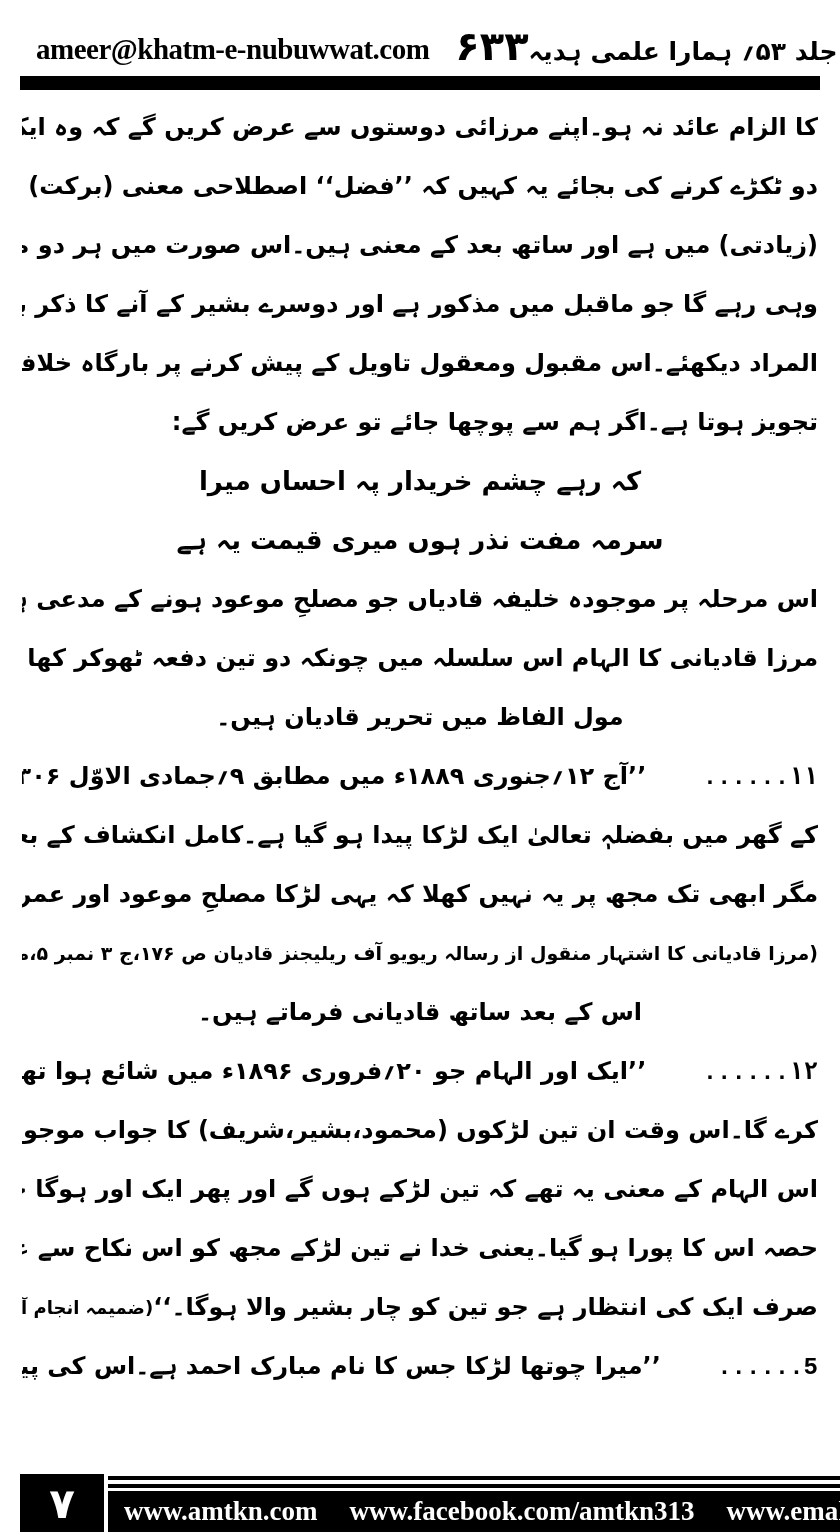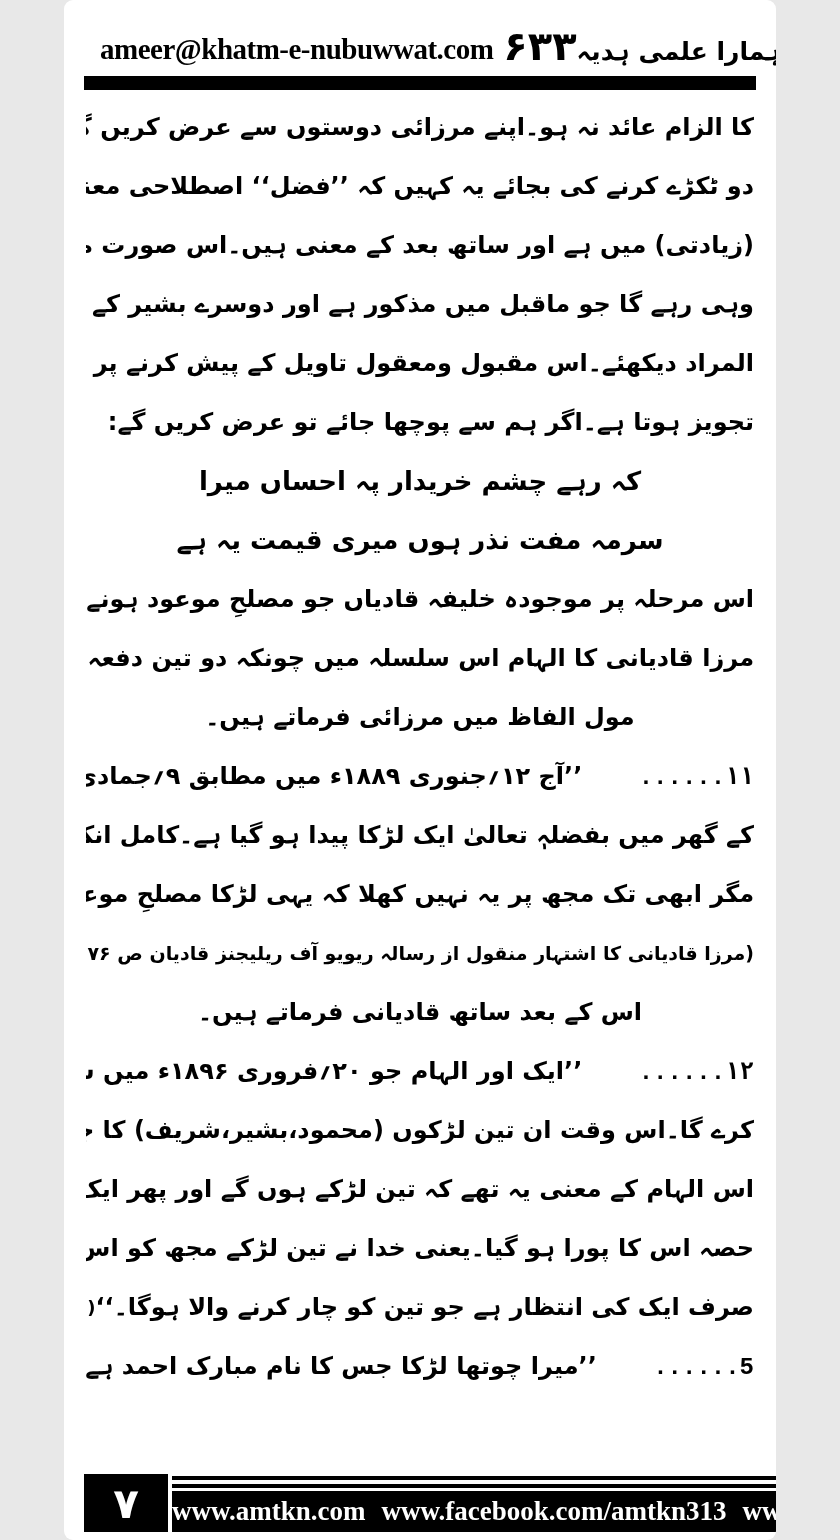--- a/index.html
+++ b/index.html
@@ -1,39 +1,38 @@
 <!DOCTYPE html>
 <html lang="ur"><head>
 <meta charset="utf-8">
 <style>
   html,body { margin:0; padding:0; background:#e8e8e8; }
   .page {
     position:relative;
-    width:712px; height:1540px;
+    width:840px; height:1540px;
     margin:0 auto;
     background:#ffffff;
     color:#000;
     font-family:"DejaVu Sans", sans-serif;
     overflow:hidden;
-    border-radius:9px;
   }
   
   .header {
     display:flex; align-items:flex-end;
     padding:14px 22px 0 36px;
     height:52px;
   }
   .email {
     font-family:"Liberation Serif", serif;
     font-weight:bold; font-size:29px; letter-spacing:-0.5px;
     white-space:nowrap;
   }
   .pagenum {
     font-weight:bold; font-size:40px; line-height:40px;
-    margin-left:10px;
+    margin-left:26px;
   }
   .title-ur {
     margin-left:auto;
     direction:rtl;
     font-weight:bold; font-size:25px;
     white-space:nowrap;
   }
   .rule {
     height:14px; background:#000;
     margin:10px 20px 0 20px;
@@ -90,20 +89,21 @@
     flex:1 1 auto;
     background:#000;
     display:flex; align-items:center; justify-content:center;
     gap:16px;
   }
   .barblack span {
     color:#fff;
     font-family:"Liberation Serif", serif;
     font-weight:bold; font-size:27px;
     white-space:nowrap;
+    padding-left:16px;
   }
 </style>
 </head>
 <body>
 
 <div class="page">
 
   <div class="header">
     <span class="email">ameer@khatm-e-nubuwwat.com</span>
     <span class="pagenum">۶۳۳</span>
@@ -116,38 +116,38 @@
     <div class="ln">کا الزام عائد نہ ہو۔اپنے مرزائی دوستوں سے عرض کریں گے کہ وہ ایک مسلسل ومربوط عبارت کو</div>
     <div class="ln">دو ٹکڑے کرنے کی بجائے یہ کہیں کہ ’’فضل‘‘ اصطلاحی معنی (برکت) کی بجائے لغوی معنی</div>
     <div class="ln">(زیادتی) میں ہے اور ساتھ بعد کے معنی ہیں۔اس صورت میں ہر دو مقام پر ’’اس‘‘ کی ضمیر کا مرجع</div>
     <div class="ln">وہی رہے گا جو ماقبل میں مذکور ہے اور دوسرے بشیر کے آنے کا ذکر بھی بصراحت نکل آئے گا۔فہو</div>
     <div class="ln">المراد دیکھئے۔اس مقبول ومعقول تاویل کے پیش کرنے پر بارگاہ خلافت سے ہمارے لئے کیا انعام</div>
     <div class="ln ln-r">تجویز ہوتا ہے۔اگر ہم سے پوچھا جائے تو عرض کریں گے:</div>
     <div class="ln poem">کہ رہے چشم خریدار پہ احساں میرا</div>
     <div class="ln poem">سرمہ مفت نذر ہوں میری قیمت یہ ہے</div>
     <div class="ln">اس مرحلہ پر موجودہ خلیفہ قادیاں جو مصلحِ موعود ہونے کے مدعی ہیں، پیدا ہوتے ہیں مگر</div>
     <div class="ln">مرزا قادیانی کا الہام اس سلسلہ میں چونکہ دو تین دفعہ ٹھوکر کھا چکا تھا۔اس لئے مرزا قادیانی گول</div>
-    <div class="ln ln-c">مول الفاظ میں مرزائی فرماتے ہیں۔</div>
+    <div class="ln ln-c">مول الفاظ میں تحریر قادیان ہیں۔</div>
     <div class="ln">
       <span class="marker">۱۱......</span>
       <span>’’آج ۱۲؍جنوری ۱۸۸۹ء میں مطابق ۹؍جمادی الاوّل ۱۳۰۶ھ روز شنبہ اس عاجز</span>
     </div>
     <div class="ln">کے گھر میں بفضلہٖ تعالیٰ ایک لڑکا پیدا ہو گیا ہے۔کامل انکشاف کے بعد پھر اطلاع دی جائے گی۔</div>
     <div class="ln">مگر ابھی تک مجھ پر یہ نہیں کھلا کہ یہی لڑکا مصلحِ موعود اور عمر پانے والا ہے، یا وہ کوئی اور ہے۔‘‘</div>
     <div class="ln ln-sm">(مرزا قادیانی کا اشتہار منقول از رسالہ ریویو آف ریلیجنز قادیان ص ۱۷۶،ج ۳ نمبر ۵،مجموعہ اشتہارات ج ۱ ص ۱۹۱)</div>
     <div class="ln ln-c">اس کے بعد ساتھ قادیانی فرماتے ہیں۔</div>
     <div class="ln">
       <span class="marker">۱۲......</span>
       <span>’’ایک اور الہام جو ۲۰؍فروری ۱۸۹۶ء میں شائع ہوا تھا اور وہ یہ ہے کہ خدا تین کو چار</span>
     </div>
     <div class="ln">کرے گا۔اس وقت ان تین لڑکوں (محمود،بشیر،شریف) کا جواب موجود ہیں، نام ونشان نہ تھا۔اور</div>
     <div class="ln">اس الہام کے معنی یہ تھے کہ تین لڑکے ہوں گے اور پھر ایک اور ہوگا جو تین کو چار کر دے گا۔سو ایک بڑا</div>
     <div class="ln">حصہ اس کا پورا ہو گیا۔یعنی خدا نے تین لڑکے مجھ کو اس نکاح سے عطاء کئے جو تینوں موجود ہیں۔</div>
     <div class="ln ln-refline">
-      <span class="main-quote-end">صرف ایک کی انتظار ہے جو تین کو چار کرنے والا ہوگا۔‘‘</span>
+      <span class="main-quote-end">صرف ایک کی انتظار ہے جو تین کو چار بشیر والا ہوگا۔‘‘</span>
       <span class="inline-ref">(ضمیمہ انجام آتھم ص ۱۴،خزائن ج ۱۱ ص ۲۹۸)</span>
     </div>
     <div class="ln">
       <span class="marker">5......</span>
       <span>’’میرا چوتھا لڑکا جس کا نام مبارک احمد ہے۔اس کی پیش گوئی اشتہار ۲۰؍فروری</span>
     </div>
   </div>
 
   <div class="footer">
     <div class="tab7">۷</div>

